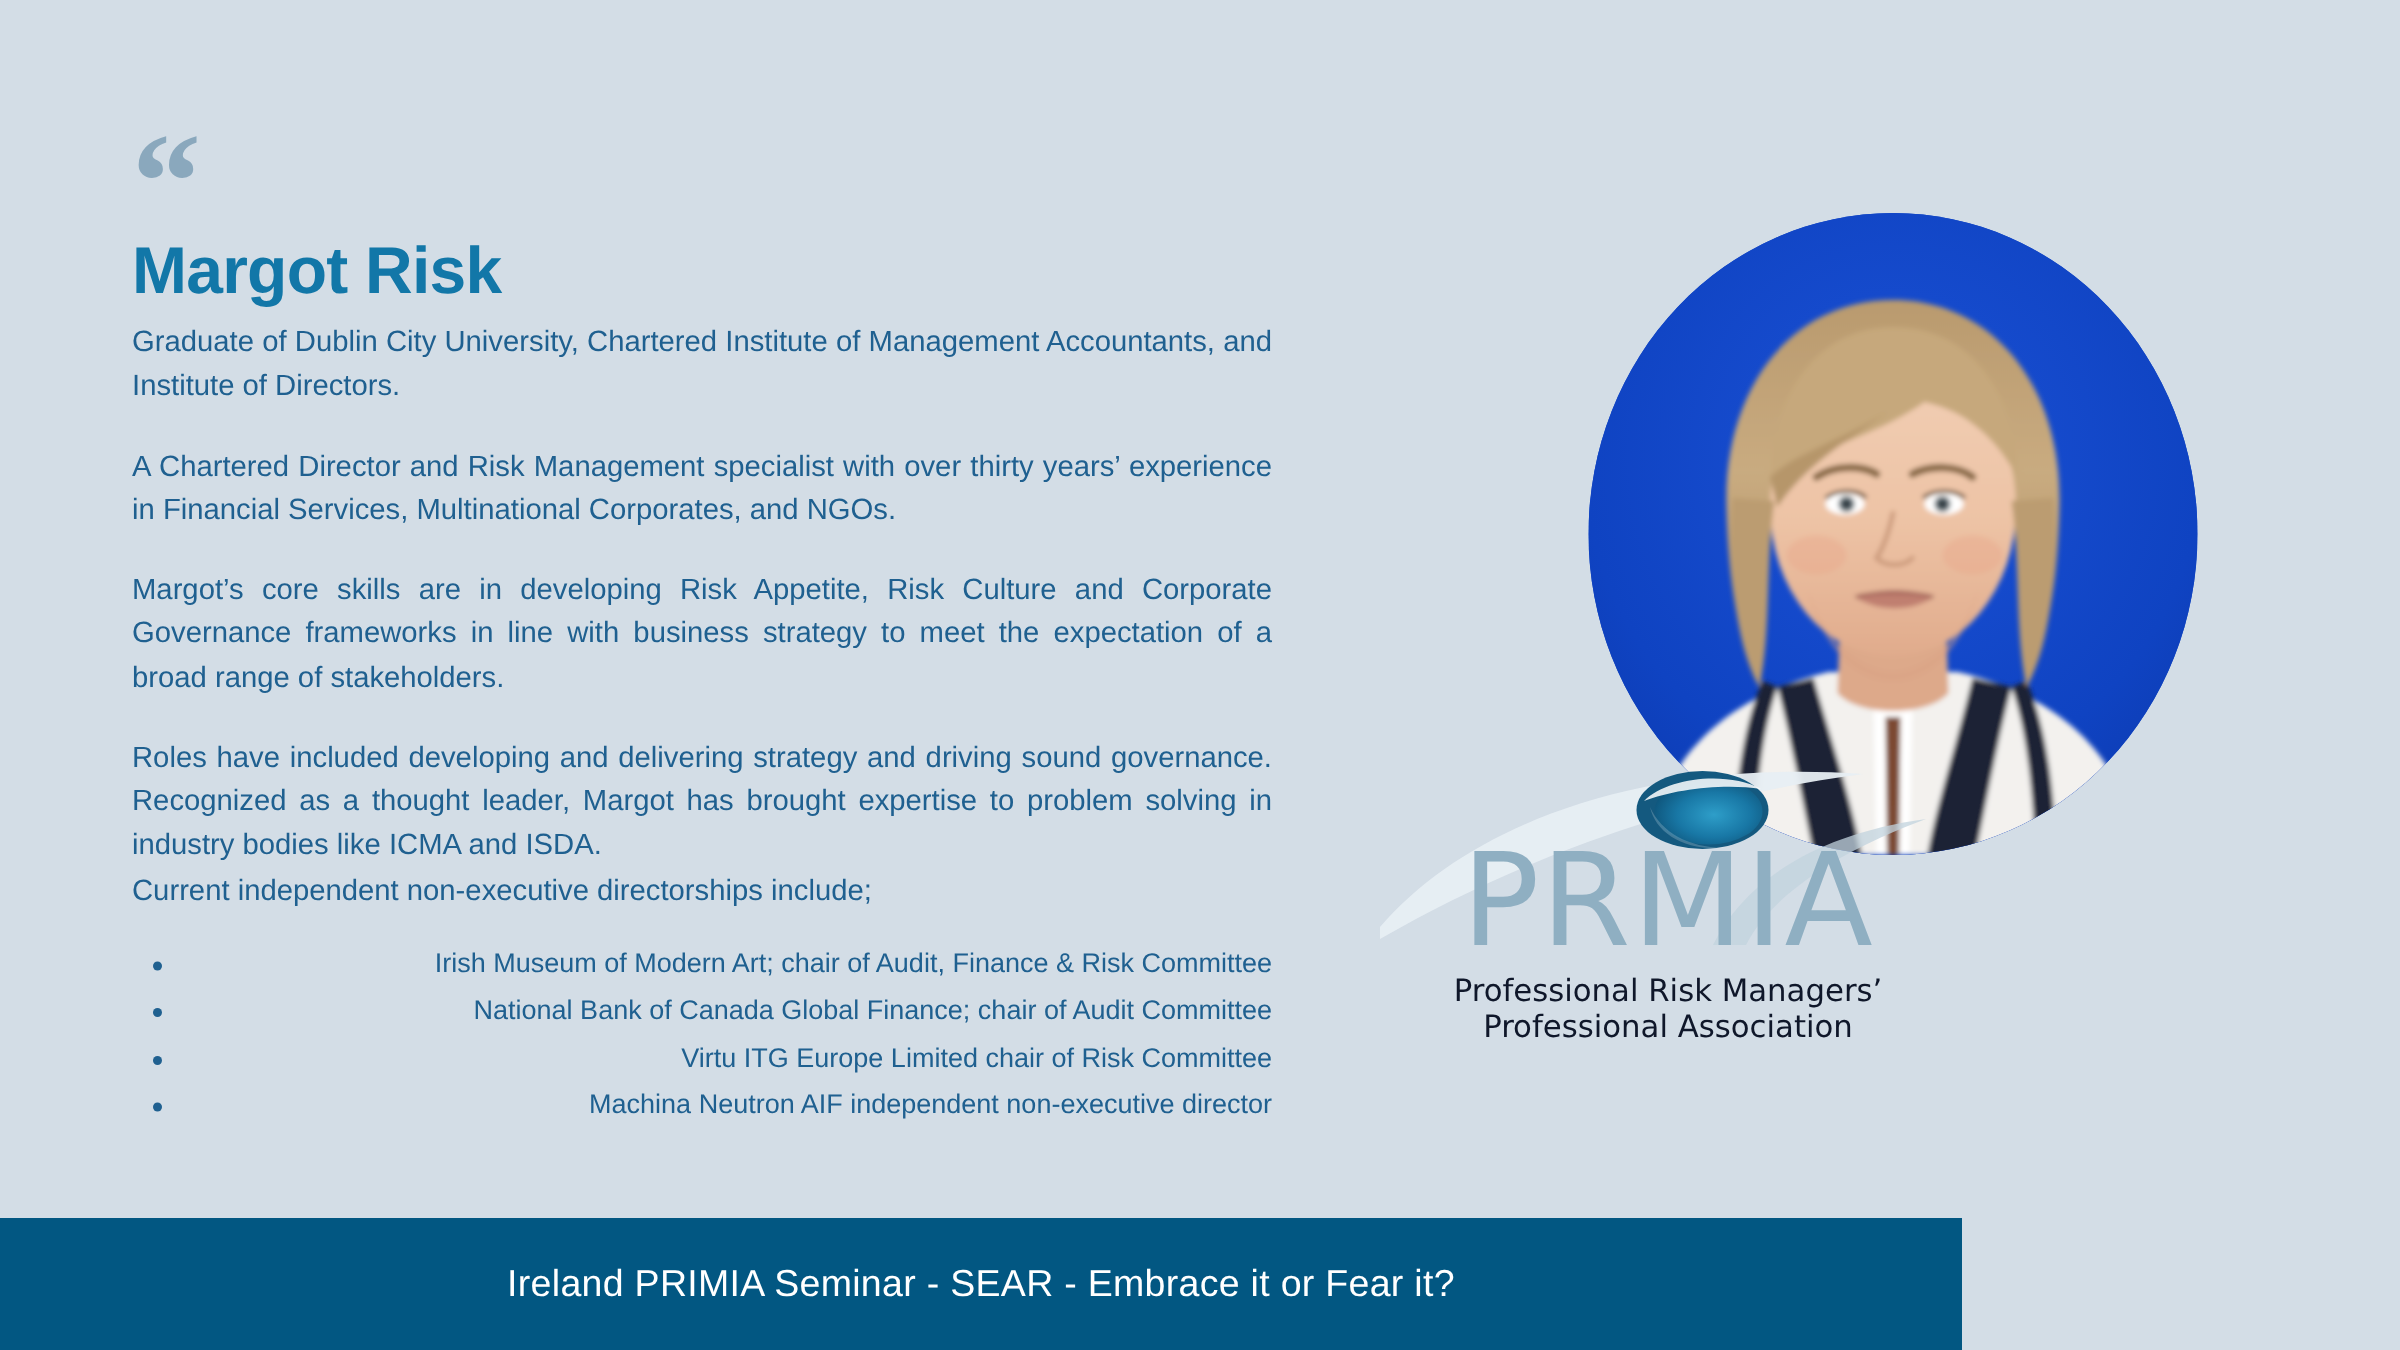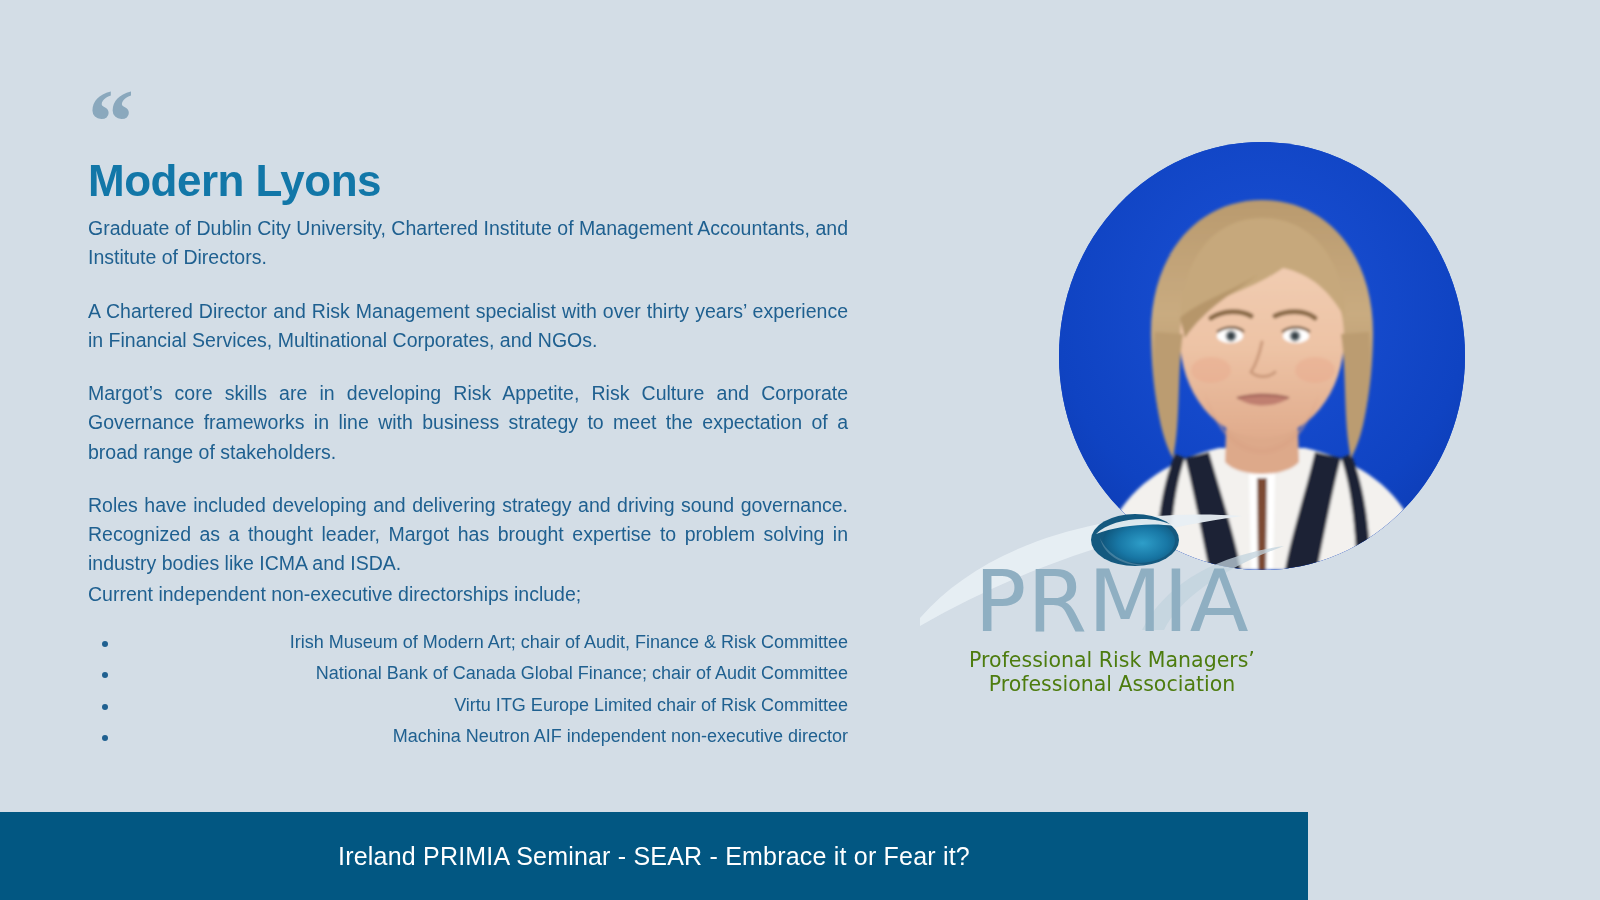--- a/index.html
+++ b/index.html
@@ -142,21 +142,21 @@
     font-family: "DejaVu Sans", sans-serif;
   }
   #prmia-tagline {
     position: absolute;
     left: 0;
     top: 148px;
     width: 400px;
     text-align: center;
     font-size: 20.5px;
     line-height: 1.18;
-    color: #4d7c0f;
+    color: #0f172a;
     font-family: "DejaVu Sans", sans-serif;
   }
 
   
   #footer-bar {
     position: absolute;
     left: 0;
     bottom: 0;
     width: 1308px;
     height: 88px;
@@ -173,21 +173,21 @@
 </style>
 </head>
 <body>
 
 <div id="slide">
 
   <div id="text-column">
 
     <div id="quote-mark">“</div>
 
-    <h1 id="speaker-name">Modern Lyons</h1>
+    <h1 id="speaker-name">Margot Risk</h1>
 
     <p class="bio-para">Graduate of Dublin City University, Chartered Institute of Management Accountants, and Institute of Directors.</p>
     <p class="bio-para">A Chartered Director and Risk Management specialist with over thirty years’ experience in Financial Services, Multinational Corporates, and NGOs.</p>
     <p class="bio-para">Margot’s core skills are in developing Risk Appetite, Risk Culture and Corporate Governance frameworks in line with business strategy to meet the expectation of a broad range of stakeholders.</p>
     <p class="bio-para tight">Roles have included developing and delivering strategy and driving sound governance. Recognized as a thought leader, Margot has brought expertise to problem solving in industry bodies like ICMA and ISDA.</p>
     <p class="bio-para lead-in">Current independent non-executive directorships include;</p>
 
     <ul id="roles-list">
       <li>Irish Museum of Modern Art; chair of Audit, Finance &amp; Risk Committee</li>
       <li>National Bank of Canada Global Finance; chair of Audit Committee</li>

